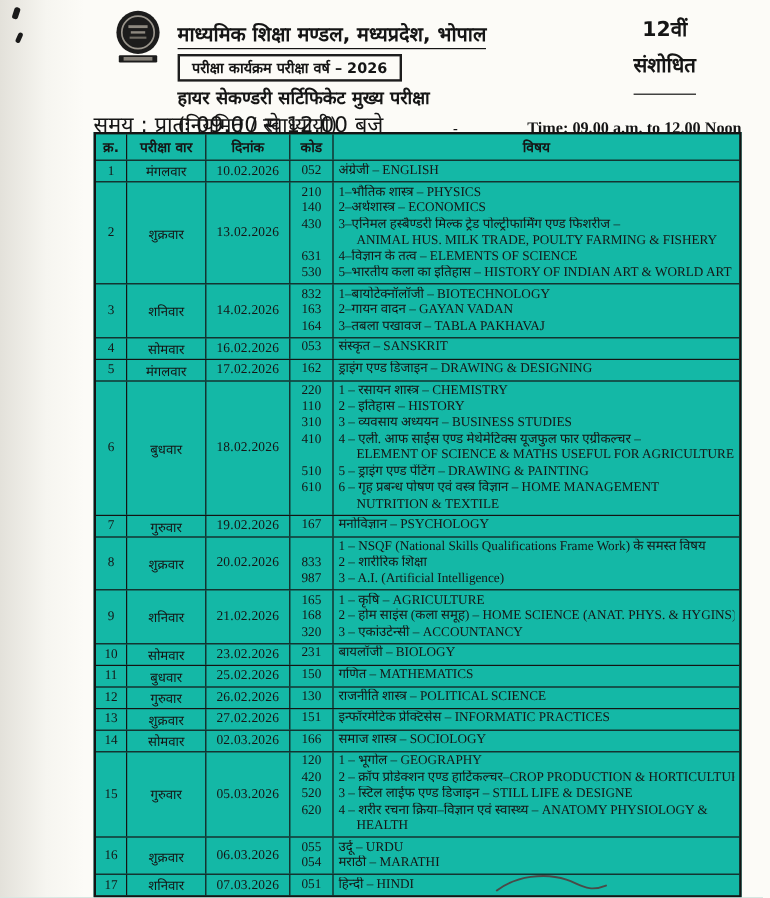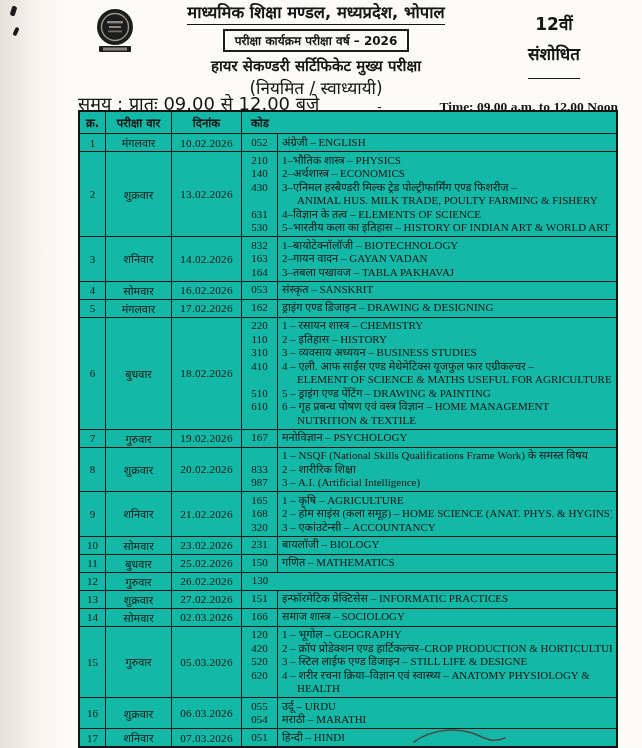--- a/index.html
+++ b/index.html
@@ -9,21 +9,21 @@
     font-family:"Liberation Serif","DejaVu Sans",serif;color:#151515;
   }
   .edge-shade{position:absolute;left:0;top:0;width:70px;height:748px;
     background:linear-gradient(90deg,#e3e1da 0,#f6f5f0 55%,rgba(252,251,247,0) 100%);}
   .scan-mark{position:absolute;background:#1a1a1a;border-radius:2px;}
   .mark1{left:11px;top:6px;width:5px;height:10px;transform:rotate(18deg);}
   .mark2{left:14px;top:27px;width:4px;height:9px;transform:rotate(24deg);}
 
   
   .logo{position:absolute;left:92px;top:7px;width:46px;height:52px;}
-  .titles{position:absolute;left:148px;top:0;width:336px;text-align:center;}
+  .titles{position:absolute;left:148px;top:16px;width:336px;}
   .t-org{font-family:"DejaVu Sans","Liberation Sans",sans-serif;font-weight:bold;font-size:16.5px;
     display:inline-block;border-bottom:1.6px solid #151515;padding-bottom:1px;}
   .t-box{display:inline-block;border:2px solid #1d1d1d;padding:1px 10px;margin-top:4px;
     font-family:"DejaVu Sans","Liberation Sans",sans-serif;font-weight:bold;font-size:12px;}
   .t-exam{font-family:"DejaVu Sans","Liberation Sans",sans-serif;font-weight:bold;font-size:15px;margin-top:3px;}
   .t-mode{font-family:"DejaVu Sans","Liberation Sans",sans-serif;font-size:17px;margin-top:1px;}
   .classblock{position:absolute;right:28px;top:12px;width:120px;text-align:center;
     font-family:"DejaVu Sans","Liberation Sans",sans-serif;font-weight:bold;}
   .c-class{font-size:17px;}
   .c-revised{font-size:17px;margin-top:7px;display:inline-block;border-bottom:1.8px solid #151515;padding-bottom:13px;}
@@ -88,20 +88,21 @@
     <span class="time-dash">-</span>
     <span class="time-en">Time: 09.00 a.m. to 12.00 Noon</span>
   </div>
 
   <div class="tbl" id="tbl">
       <div class="trow hdr">
         <div class="cell">क्र.</div>
         <div class="cell">परीक्षा वार</div>
         <div class="cell">दिनांक</div>
         <div class="cell">कोड</div>
+        <div class="cell">विषय</div>
       </div>
       <div class="trow">
         <div class="cell c-center">1</div>
         <div class="cell c-center day">मंगलवार</div>
         <div class="cell c-center date">10.02.2026</div>
         <div class="cell codes">
           <div class="code-entry" style="height: 13.5px;">052</div>
         </div>
         <div class="cell subjects">
           <div class="sline">अंग्रेजी – ENGLISH</div>
@@ -250,20 +251,23 @@
           <div class="sline">गणित – MATHEMATICS</div>
         </div>
       </div>
       <div class="trow">
         <div class="cell c-center">12</div>
         <div class="cell c-center day">गुरुवार</div>
         <div class="cell c-center date">26.02.2026</div>
         <div class="cell codes">
           <div class="code-entry" style="height: 13.5px;">130</div>
         </div>
+        <div class="cell subjects">
+          <div class="sline">राजनीति शास्त्र – POLITICAL SCIENCE</div>
+        </div>
       </div>
       <div class="trow">
         <div class="cell c-center">13</div>
         <div class="cell c-center day">शुक्रवार</div>
         <div class="cell c-center date">27.02.2026</div>
         <div class="cell codes">
           <div class="code-entry" style="height: 13.5px;">151</div>
         </div>
         <div class="cell subjects">
           <div class="sline">इन्फॉरमेटिक प्रेक्टिसेस – INFORMATIC PRACTICES</div>

